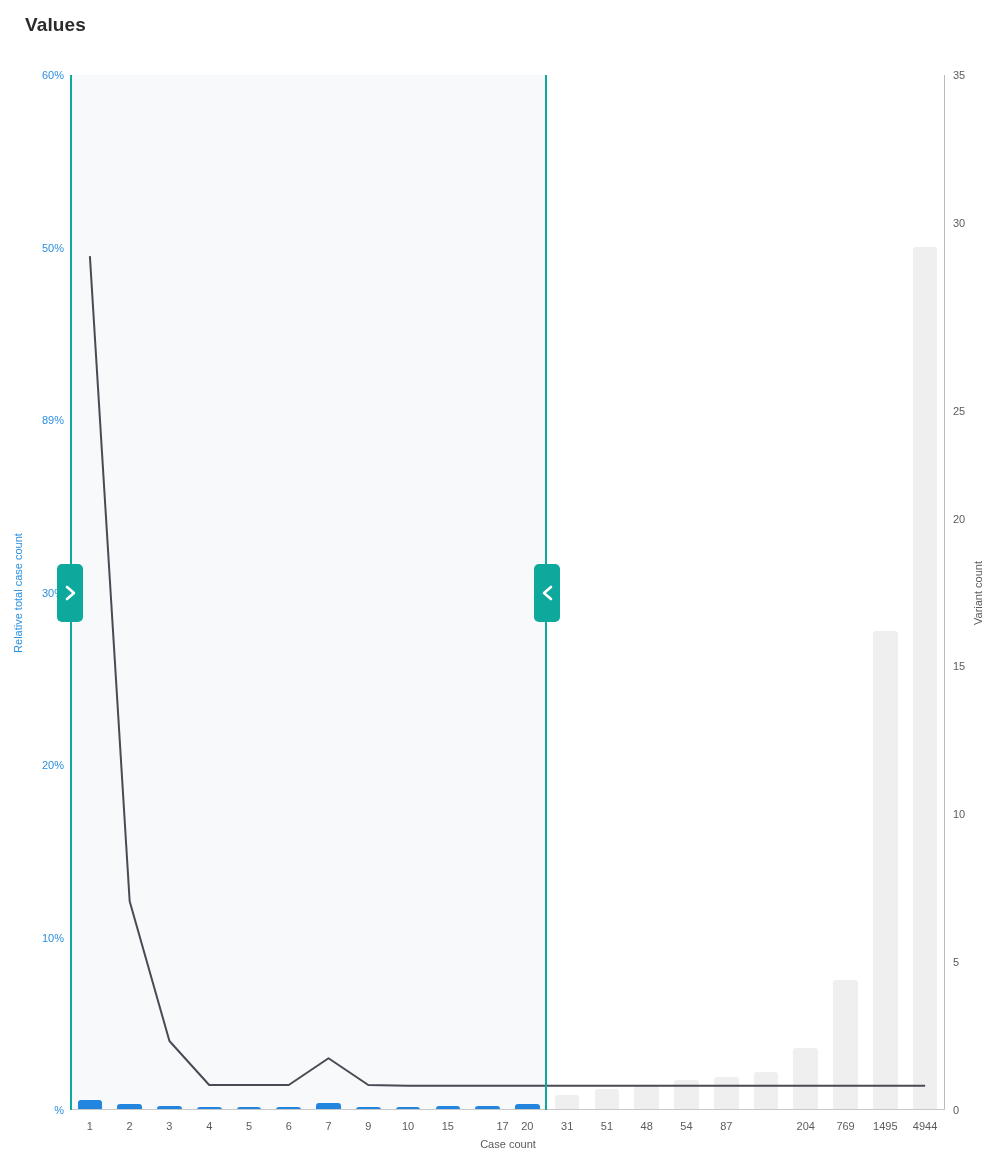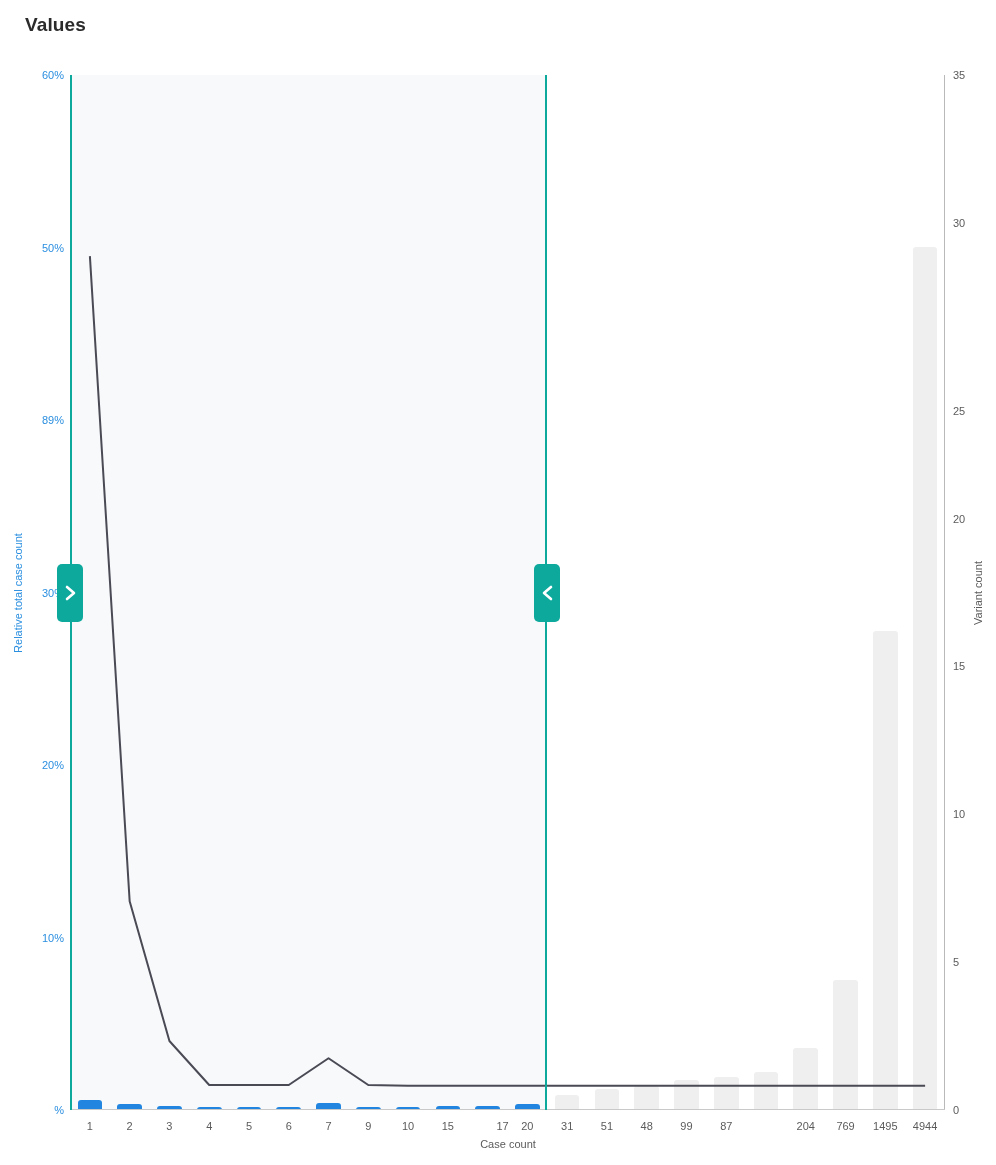--- a/index.html
+++ b/index.html
@@ -218,21 +218,21 @@
       <div class="tick-label tick-x" style="left: 288.75px; top: 1120px;">6</div>
       <div class="tick-label tick-x" style="left: 328.523px; top: 1120px;">7</div>
       <div class="tick-label tick-x" style="left: 368.295px; top: 1120px;">9</div>
       <div class="tick-label tick-x" style="left: 408.068px; top: 1120px;">10</div>
       <div class="tick-label tick-x" style="left: 447.841px; top: 1120px;">15</div>
       <div class="tick-label tick-x" style="left: 487.614px; top: 1120px; margin-left: 15px;">17</div>
       <div class="tick-label tick-x" style="left: 527.386px; top: 1120px;">20</div>
       <div class="tick-label tick-x" style="left: 567.159px; top: 1120px;">31</div>
       <div class="tick-label tick-x" style="left: 606.932px; top: 1120px;">51</div>
       <div class="tick-label tick-x" style="left: 646.705px; top: 1120px;">48</div>
-      <div class="tick-label tick-x" style="left: 686.477px; top: 1120px;">99</div>
+      <div class="tick-label tick-x" style="left: 686.477px; top: 1120px;">54</div>
       <div class="tick-label tick-x" style="left: 726.25px; top: 1120px;">87</div>
       <div class="tick-label tick-x" style="left: 766.023px; top: 1164px;">105</div>
       <div class="tick-label tick-x" style="left: 805.795px; top: 1120px;">204</div>
       <div class="tick-label tick-x" style="left: 845.568px; top: 1120px;">769</div>
       <div class="tick-label tick-x" style="left: 885.341px; top: 1120px;">1495</div>
       <div class="tick-label tick-x" style="left: 925.114px; top: 1120px;">4944</div>
     </div>
 
   <div class="axis-title" id="y-left-title">Relative total case count</div>
   <div class="axis-title" id="y-right-title">Variant count</div>

